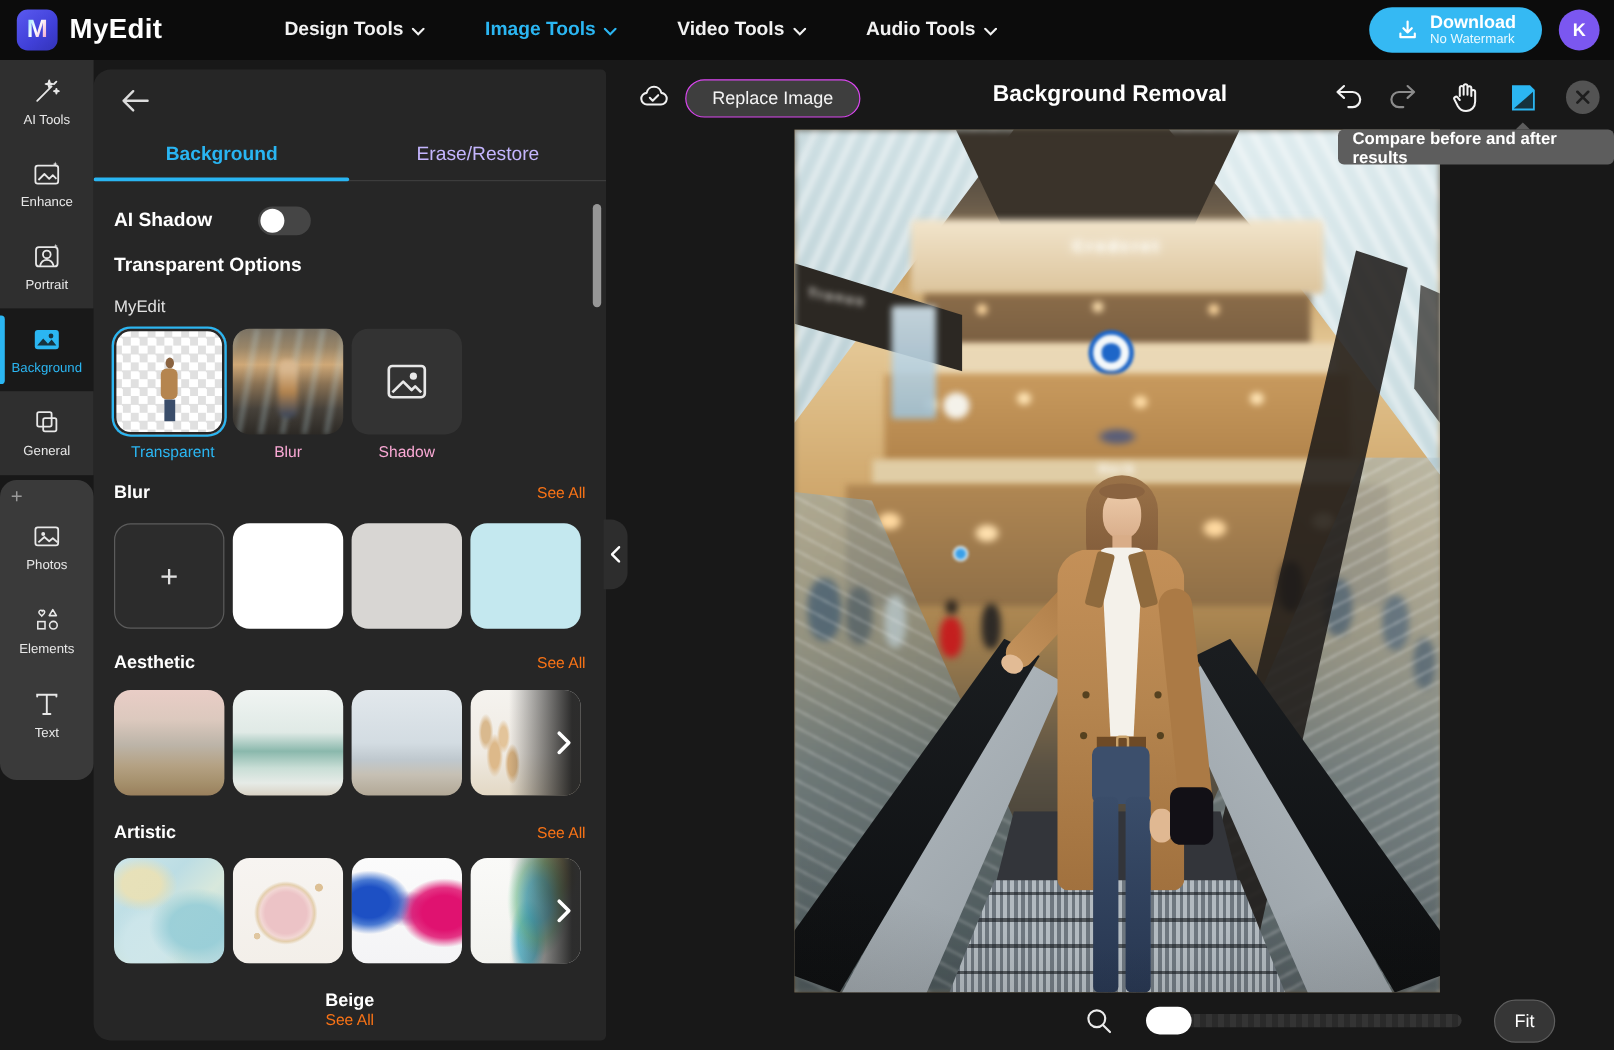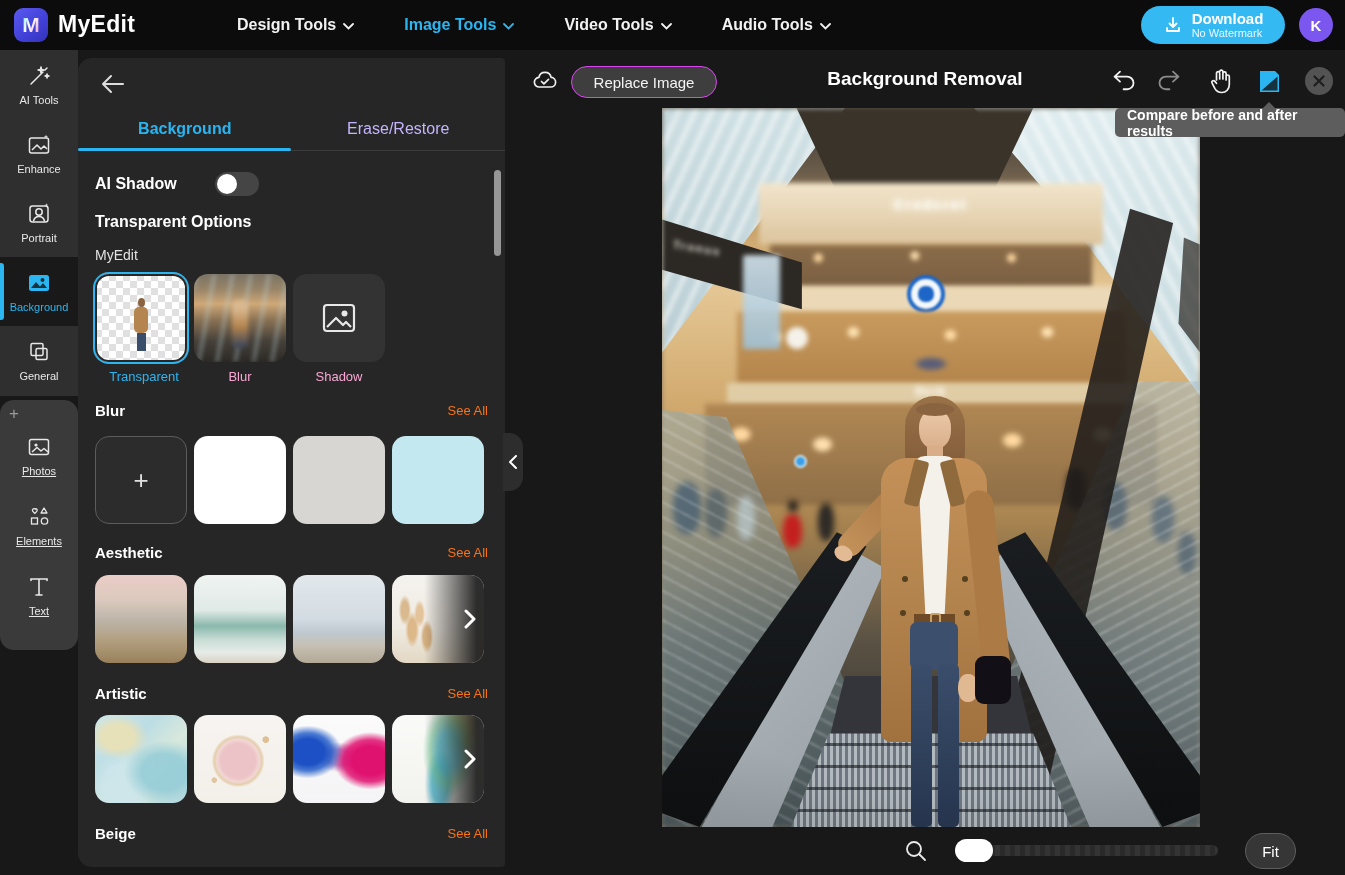--- a/index.html
+++ b/index.html
@@ -30,21 +30,21 @@
   
   .rail-group { left:0; top:50px; width:78px; height:346px; background:#2f2f2f; z-index:30;
     display:flex; flex-direction:column; }
   .rail-item { height:69px; display:flex; flex-direction:column; align-items:center; justify-content:center;
     gap:5px; font-size:11px; color:#e8e8e8; cursor:pointer; position:relative; }
   .rail-item.active { background:#191919; color:#2bb6f2; }
   .rail-item.active::before { content:""; position:absolute; left:0; top:6px; bottom:6px; width:4px; background:#2bb6f2; border-radius:0 3px 3px 0; }
   .rail-media { left:0; top:400px; width:78px; height:250px; background:#3a3a3a; border-radius:14px; z-index:30; padding-top:20px;
     display:flex; flex-direction:column; }
   .rail-media .plus { position:absolute; left:9px; top:4px; color:#9a9a9a; font-size:17px; font-weight:400; }
-  .rail-media .rail-item { height:70px;text-decoration:underline; }
+  .rail-media .rail-item { height:70px; }
 
   
   .panel { left:78px; top:58px; width:427px; height:809px; background:#262626; border-radius:14px 4px 4px 14px; z-index:20; }
   .panel .back { position:absolute; left:20px; top:11px; width:30px; height:30px; cursor:pointer;
     display:flex; align-items:center; justify-content:center; }
   .tabs { position:absolute; left:0; top:54px; width:100%; height:40px; display:flex; }
   .tab { width:50%; text-align:center; font-size:16px; color:#c4b5fd; cursor:pointer; padding-top:8px; }
   .tab.active { color:#29b5f2; font-weight:600; }
   .tab-line { position:absolute; left:0; top:92px; width:100%; height:1px; background:#3c3c3c; }
   .tab-underline { position:absolute; left:0; top:90px; width:213px; height:3px; background:#29b5f2; border-radius:2px; z-index:2; }
@@ -438,21 +438,21 @@
     <div class="thumb r1"></div>
     <div class="thumb r2"></div>
     <div class="thumb r3"></div>
     <div class="thumb r4 fade">
       <svg class="chev-right" width="12" height="20" viewBox="0 0 12 20">
           <path d="M2 2l8 8-8 8" stroke="#fff" stroke-width="3" fill="none" stroke-linecap="round" stroke-linejoin="round"></path>
         </svg>
     </div>
   </div>
 
-  <div class="sec-head" style="top:767px;">
+  <div class="sec-head" style="top:767px;flex-direction:column;">
     <b>Beige</b>
     <span class="see-all">See All</span>
   </div>
 
   <div class="pscroll"></div>
   <div class="collapse">
     <svg width="8" height="14" viewBox="0 0 8 14">
         <path d="M7 1L1 7l6 6" stroke="#fff" stroke-width="2" fill="none" stroke-linecap="round" stroke-linejoin="round"></path>
       </svg>
   </div>

